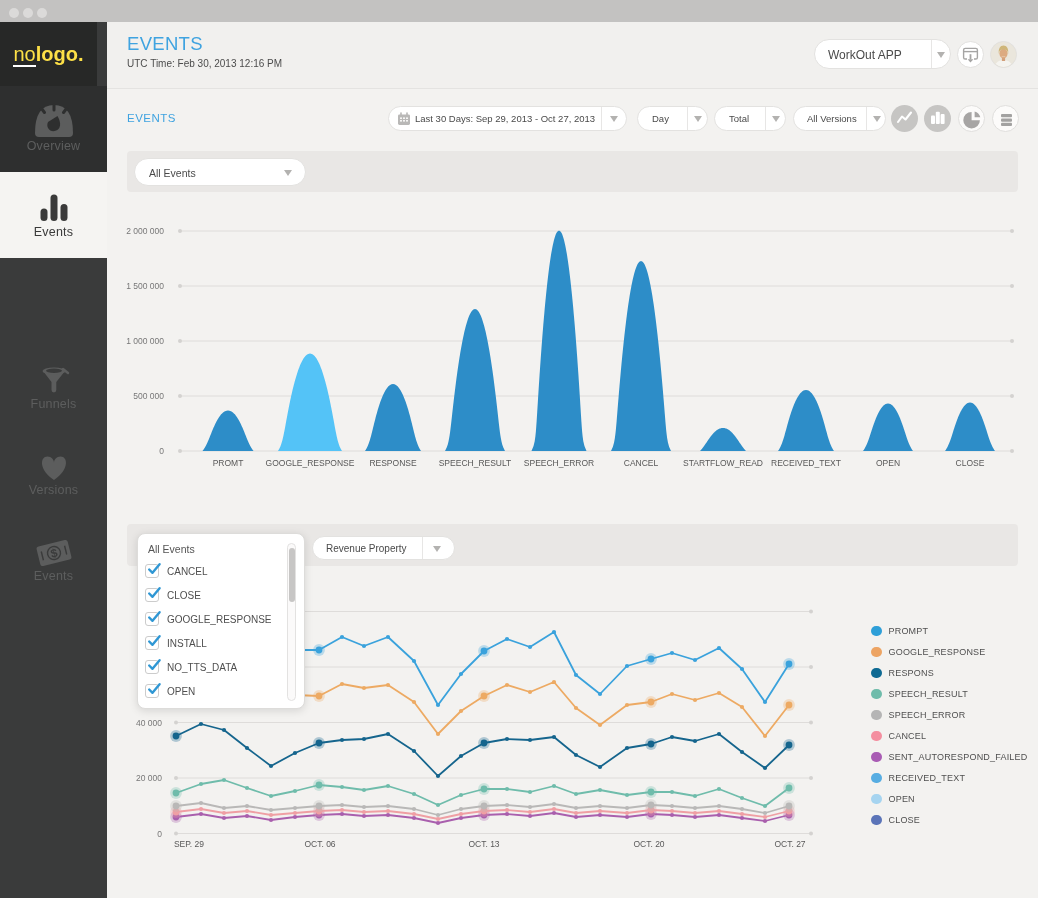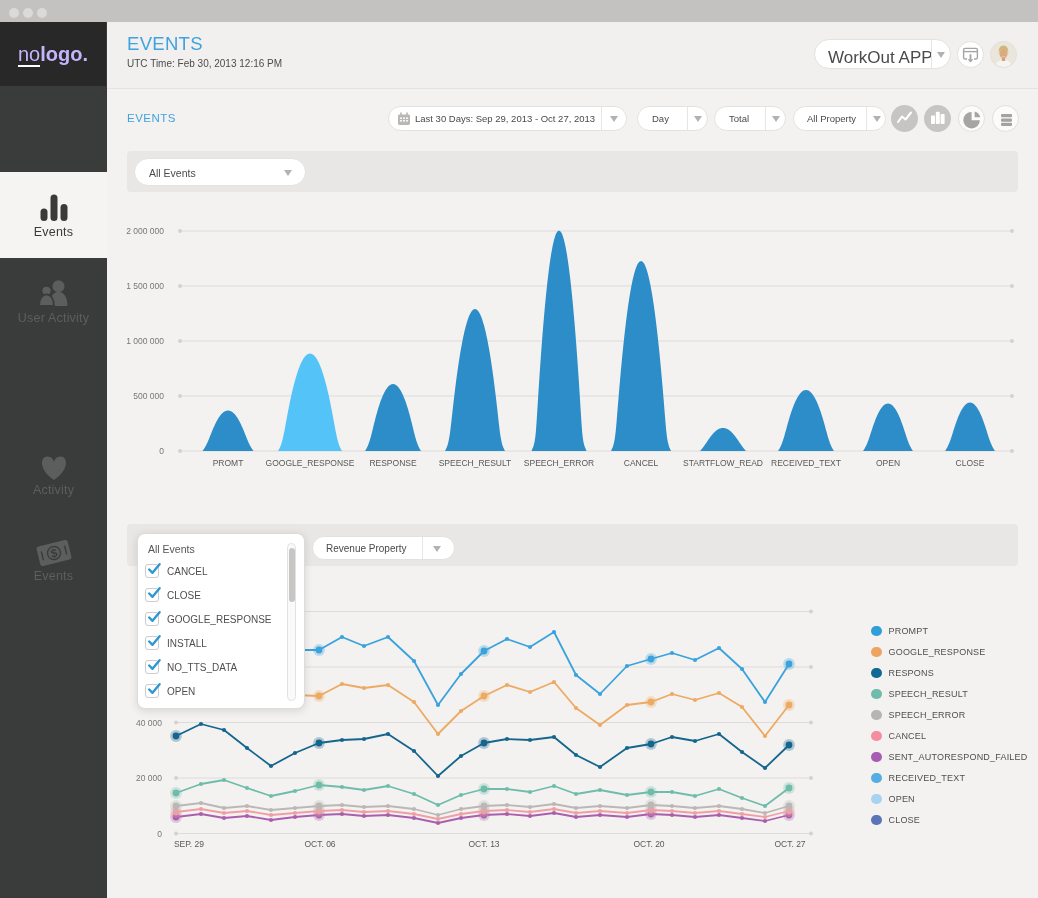--- a/index.html
+++ b/index.html
@@ -1,35 +1,35 @@
 <!DOCTYPE html>
 <html><head><meta charset="utf-8">
 <style>
 * { margin:0; padding:0; box-sizing:border-box; }
 body { font-family:"Liberation Sans", sans-serif; }
 #page { position:relative; width:1038px; height:898px; background:#f3f2f0; overflow:hidden; }
 .abs { position:absolute; }
 #topbar { left:0; top:0; width:1038px; height:22px; background:#c3c2c1; }
 .dot { position:absolute; top:8px; width:10px; height:10px; border-radius:50%; background:#dbdad9; }
 #sidebar { left:0; top:22px; width:107px; height:876px; background:#3a3b3b; }
-#logo { left:0; top:22px; width:106px; height:64px; background:#272827; color:#c4b5fd; text-align:center; line-height:64px; font-size:20px; }
+#logo { left:0; top:22px; width:97px; height:64px; background:#272827; color:#fde047; text-align:center; line-height:64px; font-size:20px; }
 #logo .no { border-bottom:2px solid #fff; padding-bottom:0px; }
 #logo .lg { font-weight:bold; }
 .nav { position:absolute; left:0; width:107px; height:86px; text-align:center; }
 .nav .nicon { position:absolute; top:16px; left:0; width:107px; height:42px; }
 .nav .nlab { position:absolute; top:53px; left:0; width:107px; font-size:12.5px; letter-spacing:0.2px; color:#5d5e5e; }
 #nav-events { background:#f5f4f2; }
 #nav-events .nlab { color:#3a3a3a; }
 #nav-overview { background:#2e2f2f; }
 #header { left:107px; top:22px; width:931px; height:67px; background:#f1f0ee; border-bottom:1px solid #e4e3e1; }
 #htitle { left:127px; top:33px; font-size:18.5px; color:#3fa3e0; letter-spacing:0.3px; }
 #hutc { left:127px; top:58px; font-size:10px; color:#4c4c4c; }
 .pill { position:absolute; background:#fff; border:1px solid #e3e2e0; border-radius:15px; }
 #apppill { left:814px; top:39px; width:137px; height:30px; }
-#apppill .t { position:absolute; left:13px; top:8px; font-size:17px; color:#4a4a4a; }
+#apppill .t { position:absolute; left:13px; top:8px; font-size:12px; color:#4a4a4a; }
 #apppill .dv { position:absolute; right:18px; top:0; height:28px; border-left:1px solid #e7e6e5; }
 .tri { position:absolute; width:0; height:0; border-left:4.5px solid transparent; border-right:4.5px solid transparent; border-top:6px solid #b3b2b0; }
 #apppill .tri { right:5px; top:12px; }
 .cbtn { position:absolute; width:27px; height:27px; border-radius:50%; background:#fff; border:1px solid #e2e1df; }
 #dlbtn { left:957px; top:41px; }
 #avatar { left:990px; top:41px; width:27px; height:27px; border-radius:50%; border:1px solid #e2e1df; overflow:hidden; background:#e8e2d6; }
 #sectlab { left:127px; top:112px; font-size:11.5px; color:#3fa3e0; letter-spacing:0.5px; }
 .tpill { position:absolute; top:106px; height:25px; background:#fff; border:1px solid #e3e2e0; border-radius:13px; font-size:9.5px; color:#4a4a4a; white-space:nowrap; }
 .tpill .dv { position:absolute; top:0; height:23px; border-left:1px solid #e7e6e5; }
 .tpill .tri { top:9px; }
@@ -68,46 +68,56 @@
 </style></head>
 <body>
 <div id="page">
 <div id="topbar" class="abs">
       <div class="dot" style="left:9px"></div>
       <div class="dot" style="left:23px"></div>
       <div class="dot" style="left:37px"></div>
     </div>
 <div id="sidebar" class="abs"></div>
 <div id="logo" class="abs"><span class="no">no</span><span class="lg">logo.</span></div>
+<div id="nav-overview" class="nav" style="top:86px">
+      <div class="nicon"><svg width="42" height="37" viewBox="-21 -20 42 37">
+<path d="M-19,11 Q-19,-17 0,-17 Q19,-17 19,11 Q19,15 15,15 L-15,15 Q-19,15 -19,11 Z" fill="#5c5d5d"></path>
+<g stroke="#2e2f2f" stroke-width="3" stroke-linecap="round">
+<line x1="-12.5" y1="-13.5" x2="-9.5" y2="-9.5"></line>
+            <line x1="0" y1="-17" x2="0" y2="-12"></line>
+            <line x1="12.5" y1="-13.5" x2="9.5" y2="-9.5"></line>
+</g>
+<path d="M3.5,-6 C7.5,1 7,7 1.5,8.8 C-4,10.5 -8.5,5.5 -6,0 Z" fill="#2e2f2f"></path>
+</svg></div>
+      <div class="nlab">Overview</div>
+    </div>
 <div id="nav-events" class="nav" style="top:172px">
       <div class="nicon"><svg width="40" height="40" viewBox="-20 -20 40 40">
 <g fill="#3a3a3a">
             <rect x="-13.5" y="0.5" width="7" height="12.5" rx="3.5"></rect>
             <rect x="-3.5" y="-13.5" width="7" height="26.5" rx="3.5"></rect>
             <rect x="6.5" y="-4" width="7" height="17" rx="3.5"></rect>
           </g>
 </svg></div>
       <div class="nlab">Events</div>
     </div>
-<div id="nav-user" class="nav" style="top:258px">
+<div id="nav-funnels" class="nav" style="top:344px">
       <div class="nicon"><svg width="44" height="40" viewBox="-22 -20 44 40">
-<g fill="#5c5d5d">
-            <circle cx="4.5" cy="-7.8" r="6"></circle>
-            <path d="M-4.5,12 C-4.5,-7 13.5,-7 13.5,12 Z"></path>
-          </g>
-<circle cx="-7.5" cy="-3.2" r="5" fill="#5c5d5d" stroke="#3a3b3b" stroke-width="1.8"></circle>
-<path d="M-15,12 C-15,-3.5 0,-3.5 0,12 Z" fill="#5c5d5d" stroke="#3a3b3b" stroke-width="1.8"></path>
+<path d="M-11,-9 L-2.5,2 L-2.5,10 A2.4,2.4 0 0 0 2.3,10 L2.3,2 L11,-9 Z" fill="#5c5d5d"></path>
+<ellipse cx="0" cy="-9" rx="11.5" ry="3.6" fill="#5c5d5d"></ellipse>
+<ellipse cx="0" cy="-9.3" rx="8" ry="2.2" fill="#3a3b3b"></ellipse>
+<path d="M9,-11 L14,-7" stroke="#5c5d5d" stroke-width="2.4" stroke-linecap="round"></path>
 </svg></div>
-      <div class="nlab">User Activity</div>
+      <div class="nlab">Funnels</div>
     </div>
 <div id="nav-retention" class="nav" style="top:430px">
       <div class="nicon"><svg width="44" height="42" viewBox="-22 -21 44 42">
 <path d="M0,13 C-15.5,2.5 -14,-10.5 -6.5,-10.5 C-2.5,-10.5 0,-7 0,-4.5 C0,-7 2.5,-10.5 6.5,-10.5 C14,-10.5 15.5,2.5 0,13 Z" fill="#5c5d5d"></path>
 </svg></div>
-      <div class="nlab">Activity</div>
+      <div class="nlab">Versions</div>
     </div>
 <div id="nav-revenue" class="nav" style="top:516px">
       <div class="nicon"><svg width="48" height="42" viewBox="-24 -21 48 42">
 <g transform="rotate(-14)">
             <rect x="-16" y="-10" width="32" height="20" rx="2.5" fill="#5c5d5d"></rect>
 <circle cx="0" cy="0" r="6.5" fill="#5c5d5d" stroke="#3a3b3b" stroke-width="1.4"></circle>
 <text x="0" y="4.2" text-anchor="middle" font-family="Liberation Sans" font-size="12" font-weight="bold" fill="#3a3b3b">$</text>
 <line x1="-12" y1="-4.5" x2="-12" y2="4.5" stroke="#3a3b3b" stroke-width="1.4"></line>
 <line x1="12" y1="-4.5" x2="12" y2="4.5" stroke="#3a3b3b" stroke-width="1.4"></line>
           </g>
@@ -174,21 +184,21 @@
       <span style="position:absolute;left:14px;top:6px">Day</span>
       <span class="dv" style="right:19px"></span>
       <span class="tri" style="right:5px"></span>
     </div>
 <div id="totalpill" class="tpill">
       <span style="position:absolute;left:14px;top:6px">Total</span>
       <span class="dv" style="right:19px"></span>
       <span class="tri" style="right:5px"></span>
     </div>
 <div id="verpill" class="tpill">
-      <span style="position:absolute;left:13px;top:6px">All Property</span>
+      <span style="position:absolute;left:13px;top:6px">All Versions</span>
       <span class="dv" style="right:18px"></span>
       <span class="tri" style="right:4px"></span>
     </div>
 <div class="circ fill" style="left:891px"><svg width="27" height="27" viewBox="0 0 27 27">
         <path d="M7,17 L11,11.5 L14.5,14.5 L20,7.5" fill="none" stroke="#fff" stroke-width="2.1" stroke-linecap="round" stroke-linejoin="round"></path>
       </svg></div>
 <div class="circ fill" style="left:924px"><svg width="27" height="27" viewBox="0 0 27 27">
         <g fill="#fff">
           <rect x="7" y="10.5" width="4" height="8.5" rx="1"></rect>
           <rect x="11.8" y="6.8" width="4" height="12.2" rx="1"></rect>

